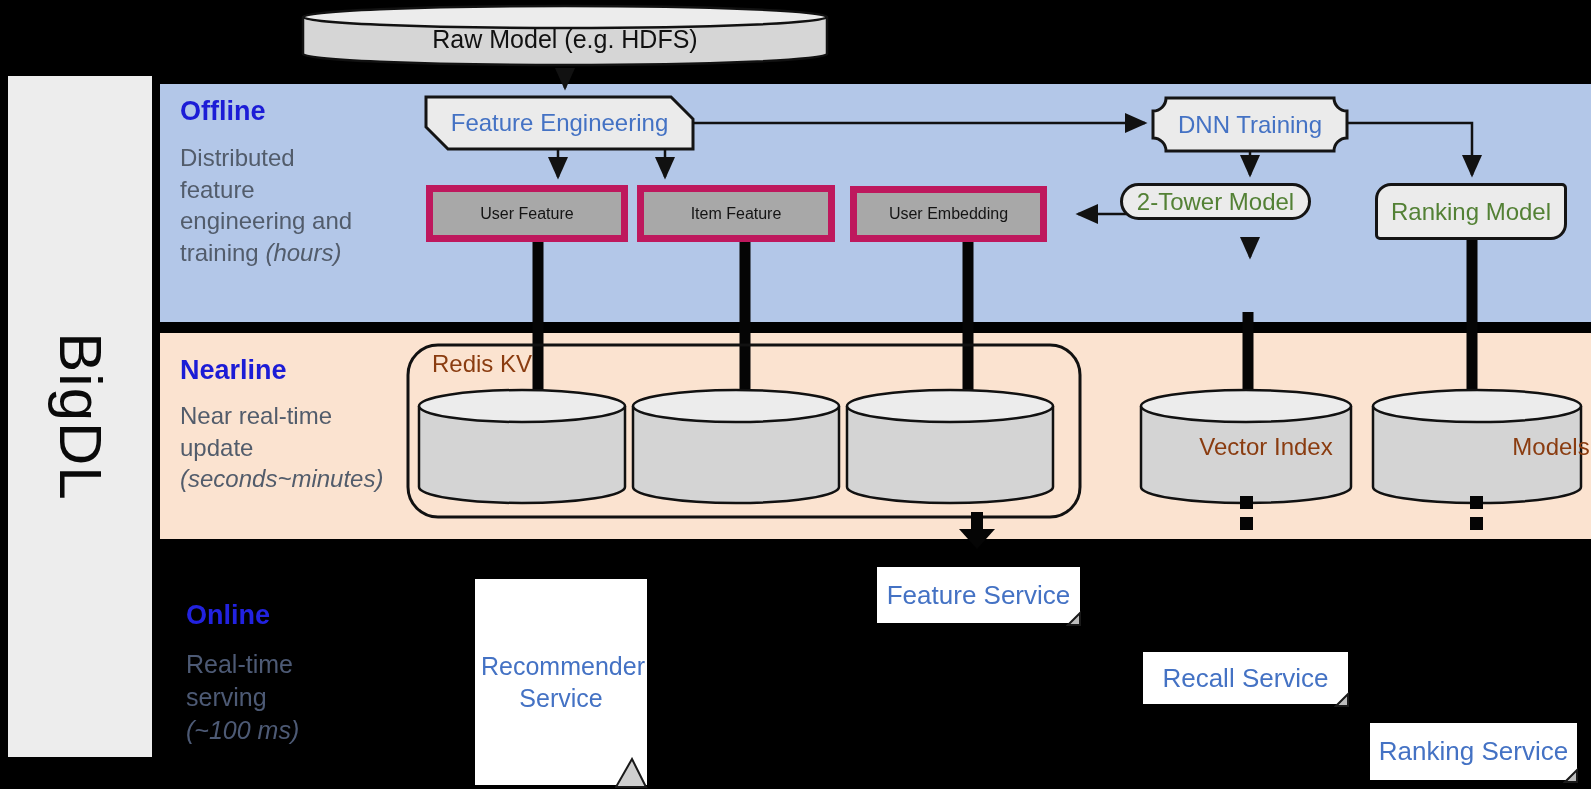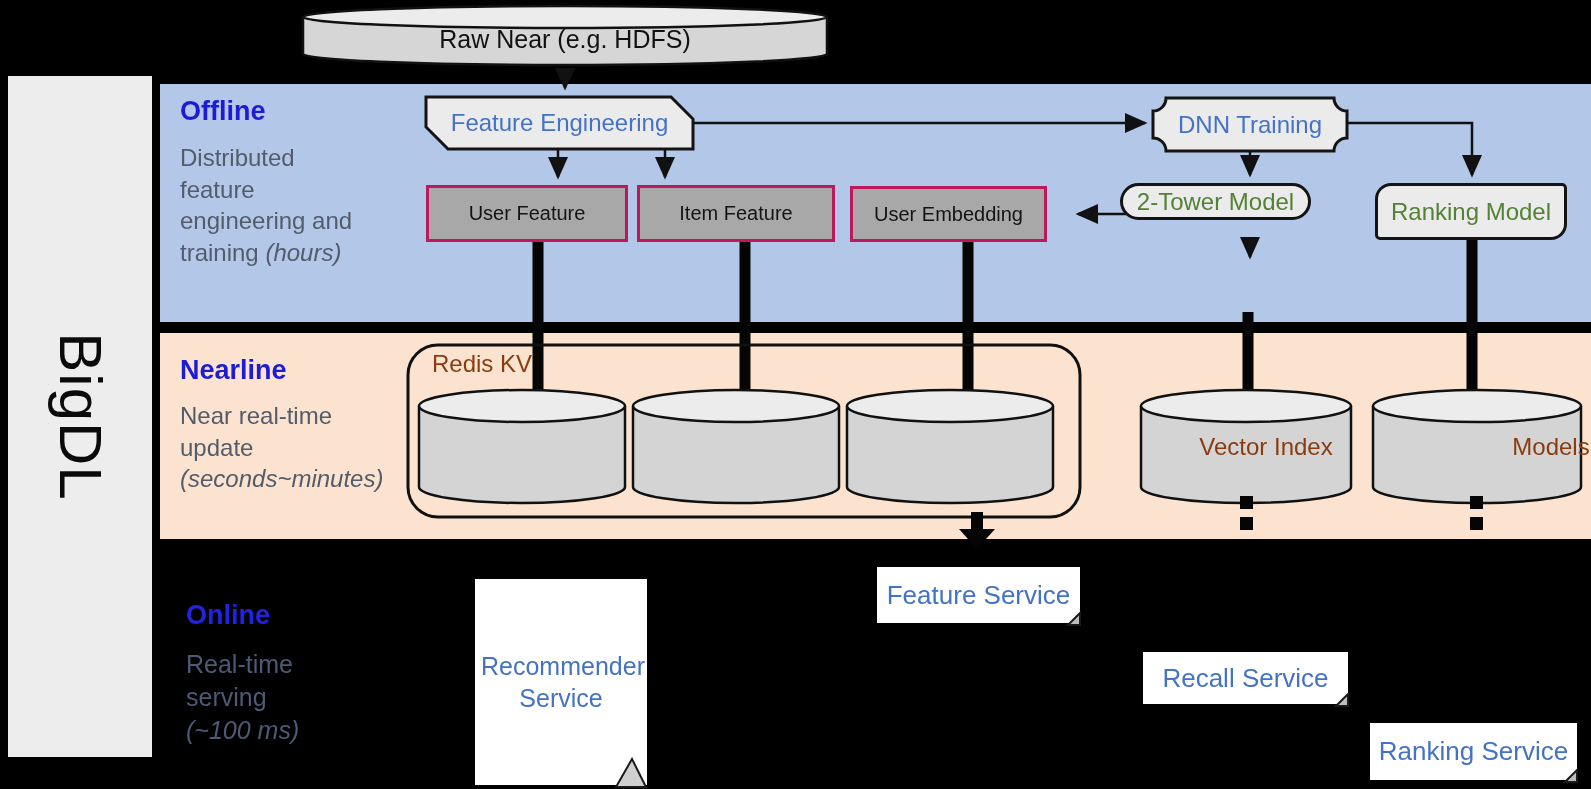--- a/index.html
+++ b/index.html
@@ -16,21 +16,21 @@
   .band-offline{left:160px;top:84px;width:1431px;height:238px;background:#b3c7e8;}
   .band-nearline{left:160px;top:333px;width:1431px;height:206px;background:#fbe3d0;}
   
   .sec-title{font-size:27px;font-weight:bold;color:#1c1cd6;}
   .sec-desc{font-size:24px;color:#525c6b;line-height:1.32;}
   .sec-desc i{font-style:italic;}
   .online-title{color:#2222e0;}
   .online-desc{color:#4d5a75;font-size:25px;}
   
   .node{display:flex;align-items:center;justify-content:center;text-align:center;box-sizing:border-box;}
-  .darkbox{background:#a8a8a8;border:3px solid #be185d;color:#141414;font-size:20px;}
+  .darkbox{background:#a8a8a8;border:7px solid #be185d;color:#141414;font-size:16px;}
   .lightbox{background:#ebebeb;border:3px solid #141414;font-size:24px;
     border-radius:16px 5px 16px 5px;color:#538135;}
   .shape-label{font-size:24px;color:#4472c4;display:flex;align-items:center;justify-content:center;text-align:center;}
   .store-label{font-size:24px;color:#8a3c10;display:flex;align-items:center;justify-content:center;text-align:center;padding-left:20px;}
   .redis-label{font-size:24px;color:#8a3c10;}
   
   .service{background:#fff;color:#4472c4;font-size:26px;
     display:flex;align-items:center;justify-content:center;text-align:center;}
   .doc{background:#fff;color:#4472c4;font-size:25px;line-height:1.3;
     display:flex;align-items:center;justify-content:center;text-align:center;}
@@ -124,21 +124,21 @@
     </g>
 
     <g fill="#050505">
       <rect x="1240" y="496" width="13" height="13"></rect>
       <rect x="1240" y="517" width="13" height="13"></rect>
       <rect x="1470" y="496" width="13" height="13"></rect>
       <rect x="1470" y="517" width="13" height="13"></rect>
     </g>
   </svg>
 
-  <div class="abs raw-label" style="left:303px;top:22px;width:524px;height:34px;">Raw Near (e.g. HDFS)</div>
+  <div class="abs raw-label" style="left:303px;top:22px;width:524px;height:34px;">Raw Model (e.g. HDFS)</div>
 
   <div class="abs sec-title" style="left:180px;top:96px;">Offline</div>
   <div class="abs sec-desc" style="left:180px;top:142px;width:195px;">
     <span>Distributed feature engineering and training</span>
     <i>(hours)</i>
   </div>
 
   <div class="abs sec-title" style="left:180px;top:355px;">Nearline</div>
   <div class="abs sec-desc" style="left:180px;top:400px;width:232px;">
     <span>Near real-time update</span>

